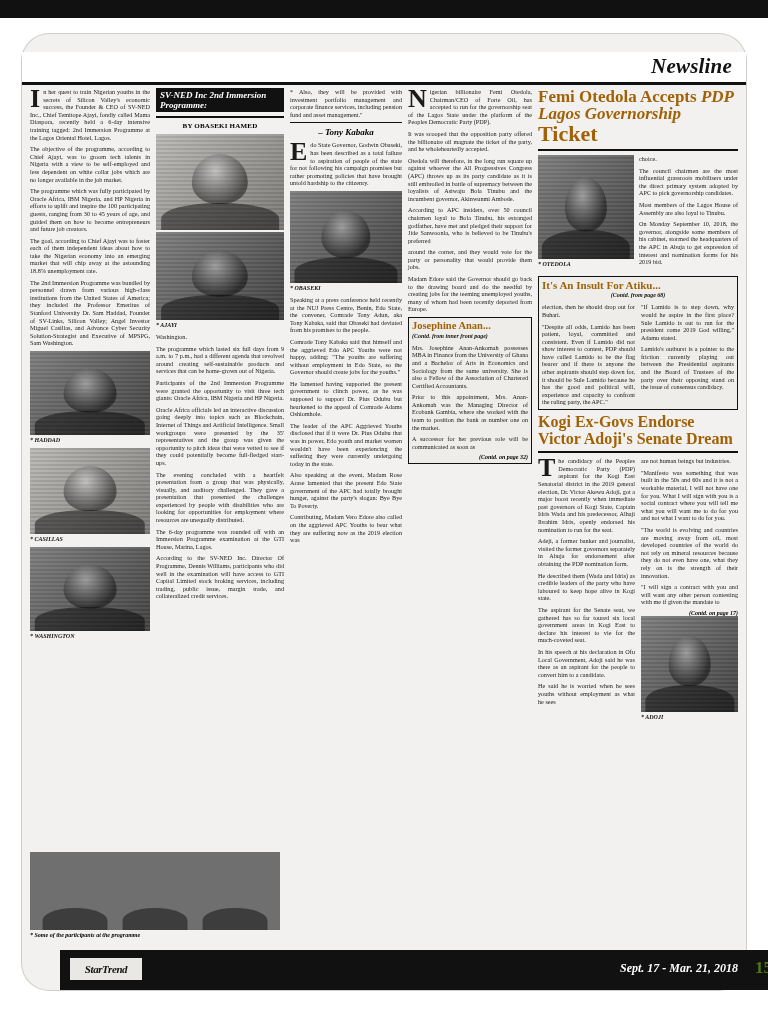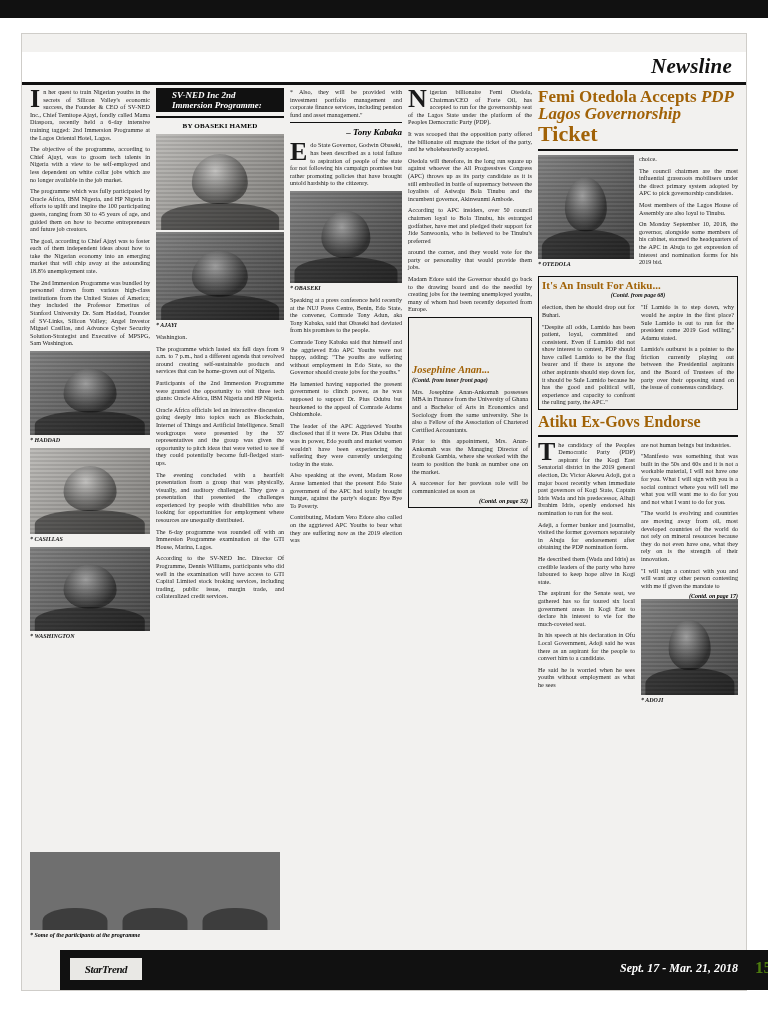--- a/index.html
+++ b/index.html
@@ -5,20 +5,21 @@
   html,body{margin:0;padding:0;background:#6b6b6b;}
   body{font-family:"Liberation Serif", serif;}
   .page{
     position:relative;width:768px;height:1024px;background:#ffffff;
     overflow:hidden;
   }
   .sheet{
     position:absolute;left:22px;top:34px;width:724px;height:956px;
     background:#f2f1ef;
     box-shadow:0 0 0 1px #cfcdc9;
+    border-radius:27px;
   }
   
   .topbar{
     position:absolute;left:0;top:0;width:100%;height:18px;background:#111;
   }
   .masthead{
     position:absolute;left:0;top:18px;width:100%;height:30px;background:#fff;
     border-bottom:3px solid #111;
   }
   .masthead .title{
@@ -39,21 +40,21 @@
   .dropcap{
     float:left;font-size:26px;line-height:20px;font-weight:bold;padding:1px 3px 0 0;
     font-family:"Liberation Serif",serif;
   }
   .hd-main{
     font-family:"Liberation Serif",serif;font-weight:bold;color:#a16207;
     line-height:1.02;
   }
   .kicker{
     font-style:italic;font-weight:bold;font-size:9px;color:#fff;background:#111;
-    padding:2px 16px;display:block;margin-bottom:3px;
+    padding:2px 4px;display:block;margin-bottom:3px;
   }
   .h-ajayi{font-size:15.5px;}
   .byline{font-size:7px;font-weight:bold;text-align:center;margin:4px 0 4px;letter-spacing:.2px;}
   .photo{
     background:#8d8d8d;position:relative;overflow:hidden;margin:0 0 2px 0;
     background-image:
       linear-gradient(135deg, rgba(255,255,255,.22) 0%, rgba(0,0,0,.25) 100%),
       repeating-linear-gradient(0deg, rgba(0,0,0,.10) 0 2px, rgba(255,255,255,.06) 2px 4px);
   }
   .photo.dark{background-color:#5a5a5a;}
@@ -72,23 +73,23 @@
   .hr2{height:2px;background:#111;margin:4px 0;}
   .box{
     border:1px solid #111;padding:3px;margin:4px 0;background:#eeedea;
   }
   .h-otedola{font-size:17px;text-align:left;}
   .h-otedola .it{font-style:italic;}
   .h-otedola .big{display:block;font-size:22px;}
   .h-obaseki{font-size:17px;line-height:1.0;}
   .h-kogi{font-size:16px;line-height:1.04;}
   .h-insult{font-size:11px;text-align:left;}
-  .h-jos{font-size:10.5px;font-style:italic;margin-top:44px;}
+  .h-jos{font-size:10.5px;}
   .contd{font-size:6px;font-style:italic;font-weight:bold;text-align:right;margin-top:2px;}
-  .attrib{font-size:9px;font-style:italic;font-weight:bold;text-align:right;margin:2px 0 4px;}
+  .attrib{font-size:9px;font-style:italic;font-weight:bold;text-align:center;margin:2px 0 4px;}
   .footer{
     position:absolute;left:0;bottom:0;width:100%;height:40px;background:#111;color:#fff;margin-left:38px;
   }
   .footer .date{
     position:absolute;right:46px;top:11px;font-size:12px;font-weight:bold;font-style:italic;color:#fff;
   }
   .footer .pageno{
     position:absolute;right:12px;top:8px;font-size:17px;font-weight:bold;color:#4d7c0f;
   }
   .logo{
@@ -230,21 +231,22 @@
             <div class="cap" style="text-align:center;">(Contd. from page 68)</div>
             <div style="column-count:2;column-gap:6px;">
               <p>election, then he should drop out for Buhari.</p>
               <p>"Despite all odds, Lamido has been patient, loyal, committed and consistent. Even if Lamido did not show interest to contest, PDP should have called Lamido to be the flag bearer and if there is anyone the other aspirants should step down for, it should be Sule Lamido because he has the good and political will, experience and capacity to confront the ruling party, the APC."</p>
               <p>"If Lamido is to step down, why would he aspire in the first place? Sule Lamido is out to run for the president come 2019 God willing," Adamu stated.</p>
               <p>Lamido's outburst is a pointer to the friction currently playing out between the Presidential aspirants and the Board of Trustees of the party over their opposing stand on the issue of consensus candidacy.</p>
             </div>
           </div>
 
           <div class="hd-main h-kogi">
-            <span>Atiku Ex-Govs Endorse</span><br>
+            <span>Kogi Ex-Govs Endorse</span><br>
+            <span>Victor Adoji's Senate Dream</span>
           </div>
           <div class="hr2"></div>
 
           <div style="display:flex;gap:6px;">
             <div style="flex:1 1 0;">
               <p><span class="dropcap">T</span><span>he candidacy of the Peoples Democratic Party (PDP) aspirant for the Kogi East Senatorial district in the 2019 general election, Dr. Victor Akewu Adoji, got a major boost recently when immediate past governors of Kogi State, Captain Idris Wada and his predecessor, Alhaji Ibrahim Idris, openly endorsed his nomination to run for the seat.</span></p>
               <p>Adeji, a former banker and journalist, visited the former governors separately in Abuja for endorsement after obtaining the PDP nomination form.</p>
               <p>He described them (Wada and Idris) as credible leaders of the party who have laboured to keep hope alive in Kogi state.</p>
               <p>The aspirant for the Senate seat, we gathered has so far toured six local government areas in Kogi East to declare his interest to vie for the much-coveted seat.</p>
               <p>In his speech at his declaration in Ofu Local Government, Adoji said he was there as an aspirant for the people to convert him to a candidate.</p>

